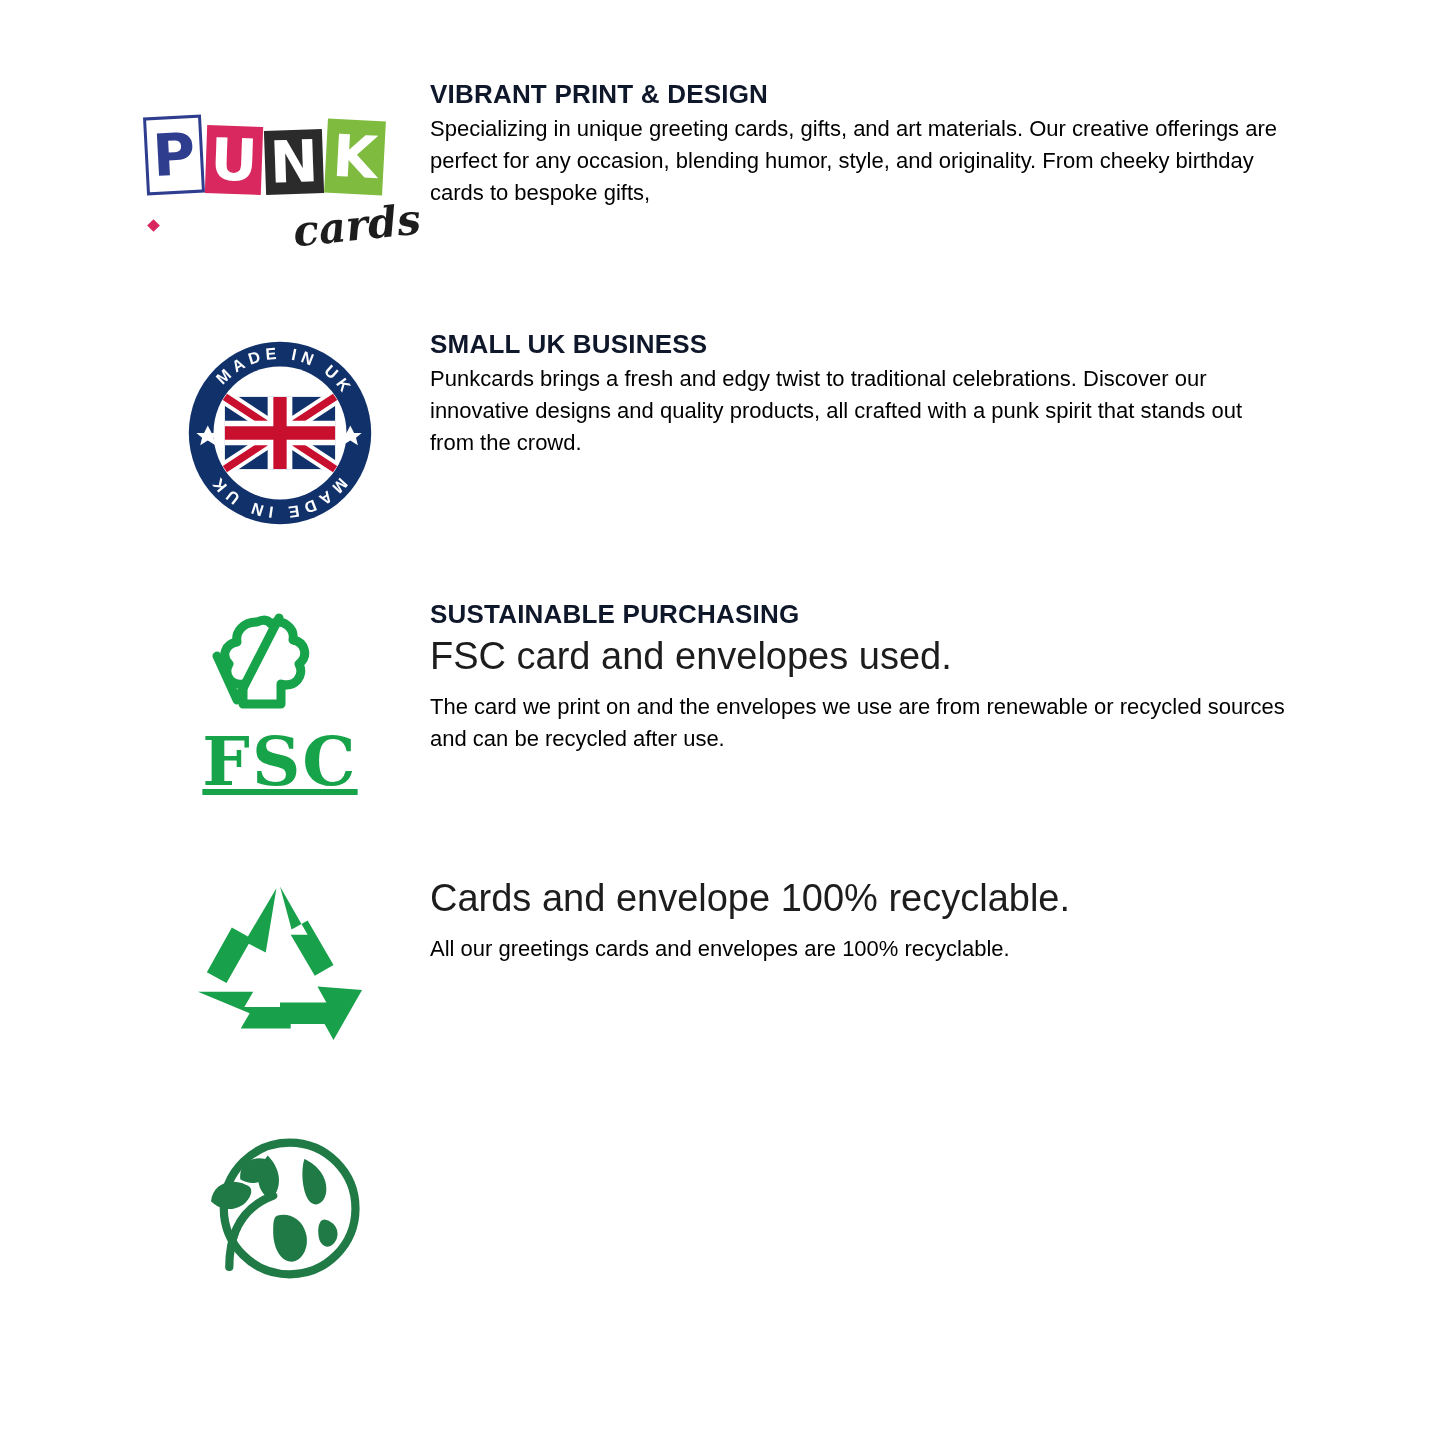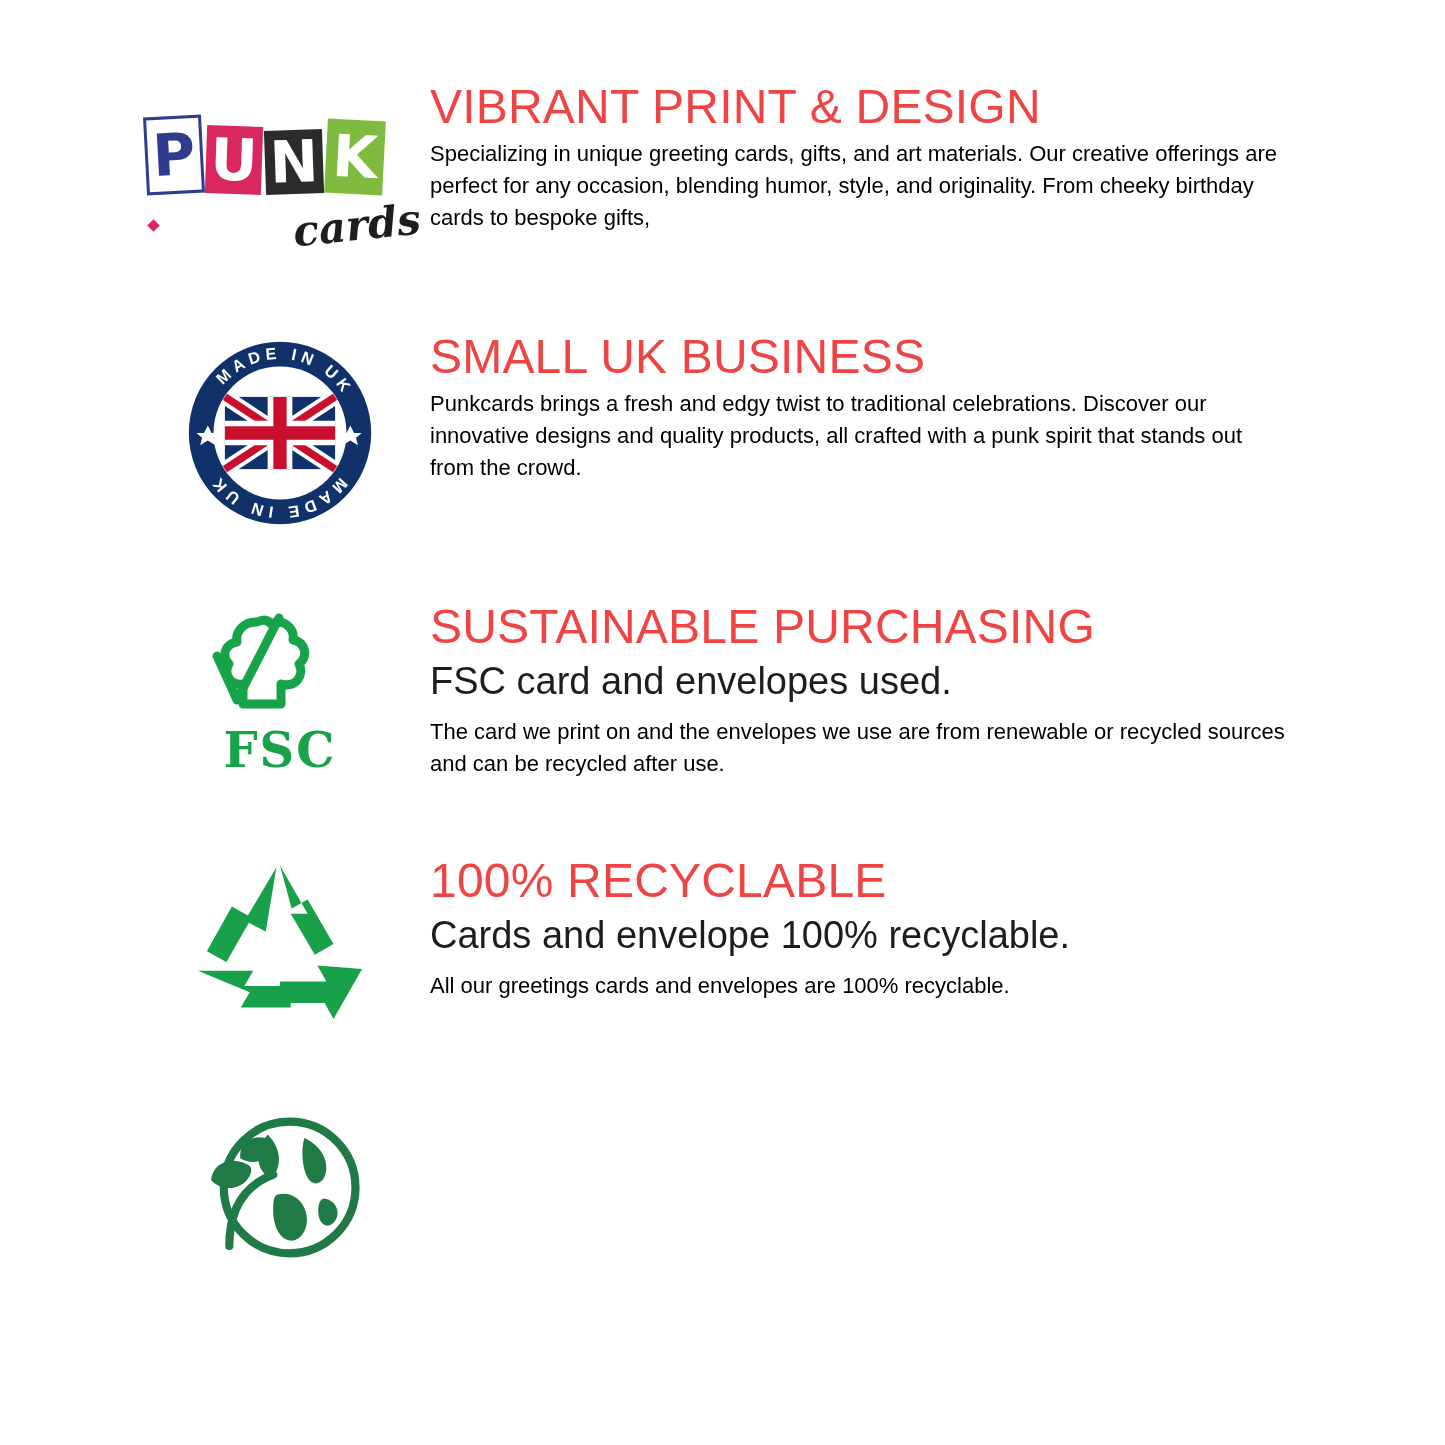--- a/index.html
+++ b/index.html
@@ -32,24 +32,24 @@
     display: flex;
     justify-content: center;
     align-items: flex-start;
     padding-top: 18px;
   }
   .feature-text {
     flex: 1;
     padding-top: 10px;
   }
   .f-title {
-    font-size: 48px;
-    font-weight: normal;
+    font-size: 26px;
+    font-weight: bold;
     letter-spacing: 0.2px;
-    color: #ef4444;
+    color: #0f172a;
     line-height: 1.12;
     margin: 0 0 4px 0;
   }
   .f-sub {
     font-size: 38px;
     font-weight: normal;
     color: #1d1d1d;
     line-height: 1.22;
     margin: 0 0 12px 0;
   }
@@ -142,24 +142,25 @@
     left: 4px;
     bottom: 16px;
     transform: rotate(45deg);
   }
 
   .icon-svg { display: block; }
   .fsc-wrap { text-align: center; }
   .fsc-text {
     font-family: "DejaVu Serif", serif;
     font-weight: bold;
-    font-size: 48px;
+    font-size: 67px;
     color: #16a34a;
     letter-spacing: 2px;
     margin-top: -6px;
+    text-decoration: underline;
   }
 </style>
 </head>
 <body>
 
 <div class="page">
 
   <div class="feature row-1">
     <div class="feature-icon">
       <div class="punk-logo">
@@ -240,21 +241,20 @@
           <path d="M192 120 L160 176 L150 158 L100 158 L100 134 L152 134 L142 116 Z"></path>
           <path d="M186 112 L150 112 L160 96 L134 50 L155 38 L186 92 Z" opacity="0"></path>
           <path d="M10 118 L44 118 L34 101 L18 101 Z" opacity="0"></path>
         </g>
         <g fill="#18a04a">
           <path d="M172 96 L196 138 L150 138 L150 156 L196 156 L172 96 Z" opacity="0"></path>
         </g>
       </svg>
     </div>
     <div class="feature-text">
-      <h2 class="f-title">100% RECYCLABLE</h2>
       <div class="f-sub">Cards and envelope 100% recyclable.</div>
       <p class="f-body">All our greetings cards and envelopes are 100% recyclable.</p>
     </div>
   </div>
 
   <div class="feature row-5">
     <div class="feature-icon">
       <svg class="icon-svg" width="185" height="160" viewBox="0 0 200 175">
         <circle cx="110" cy="88" r="72" fill="none" stroke="#1f7a46" stroke-width="9"></circle>
         <g fill="#1f7a46">

